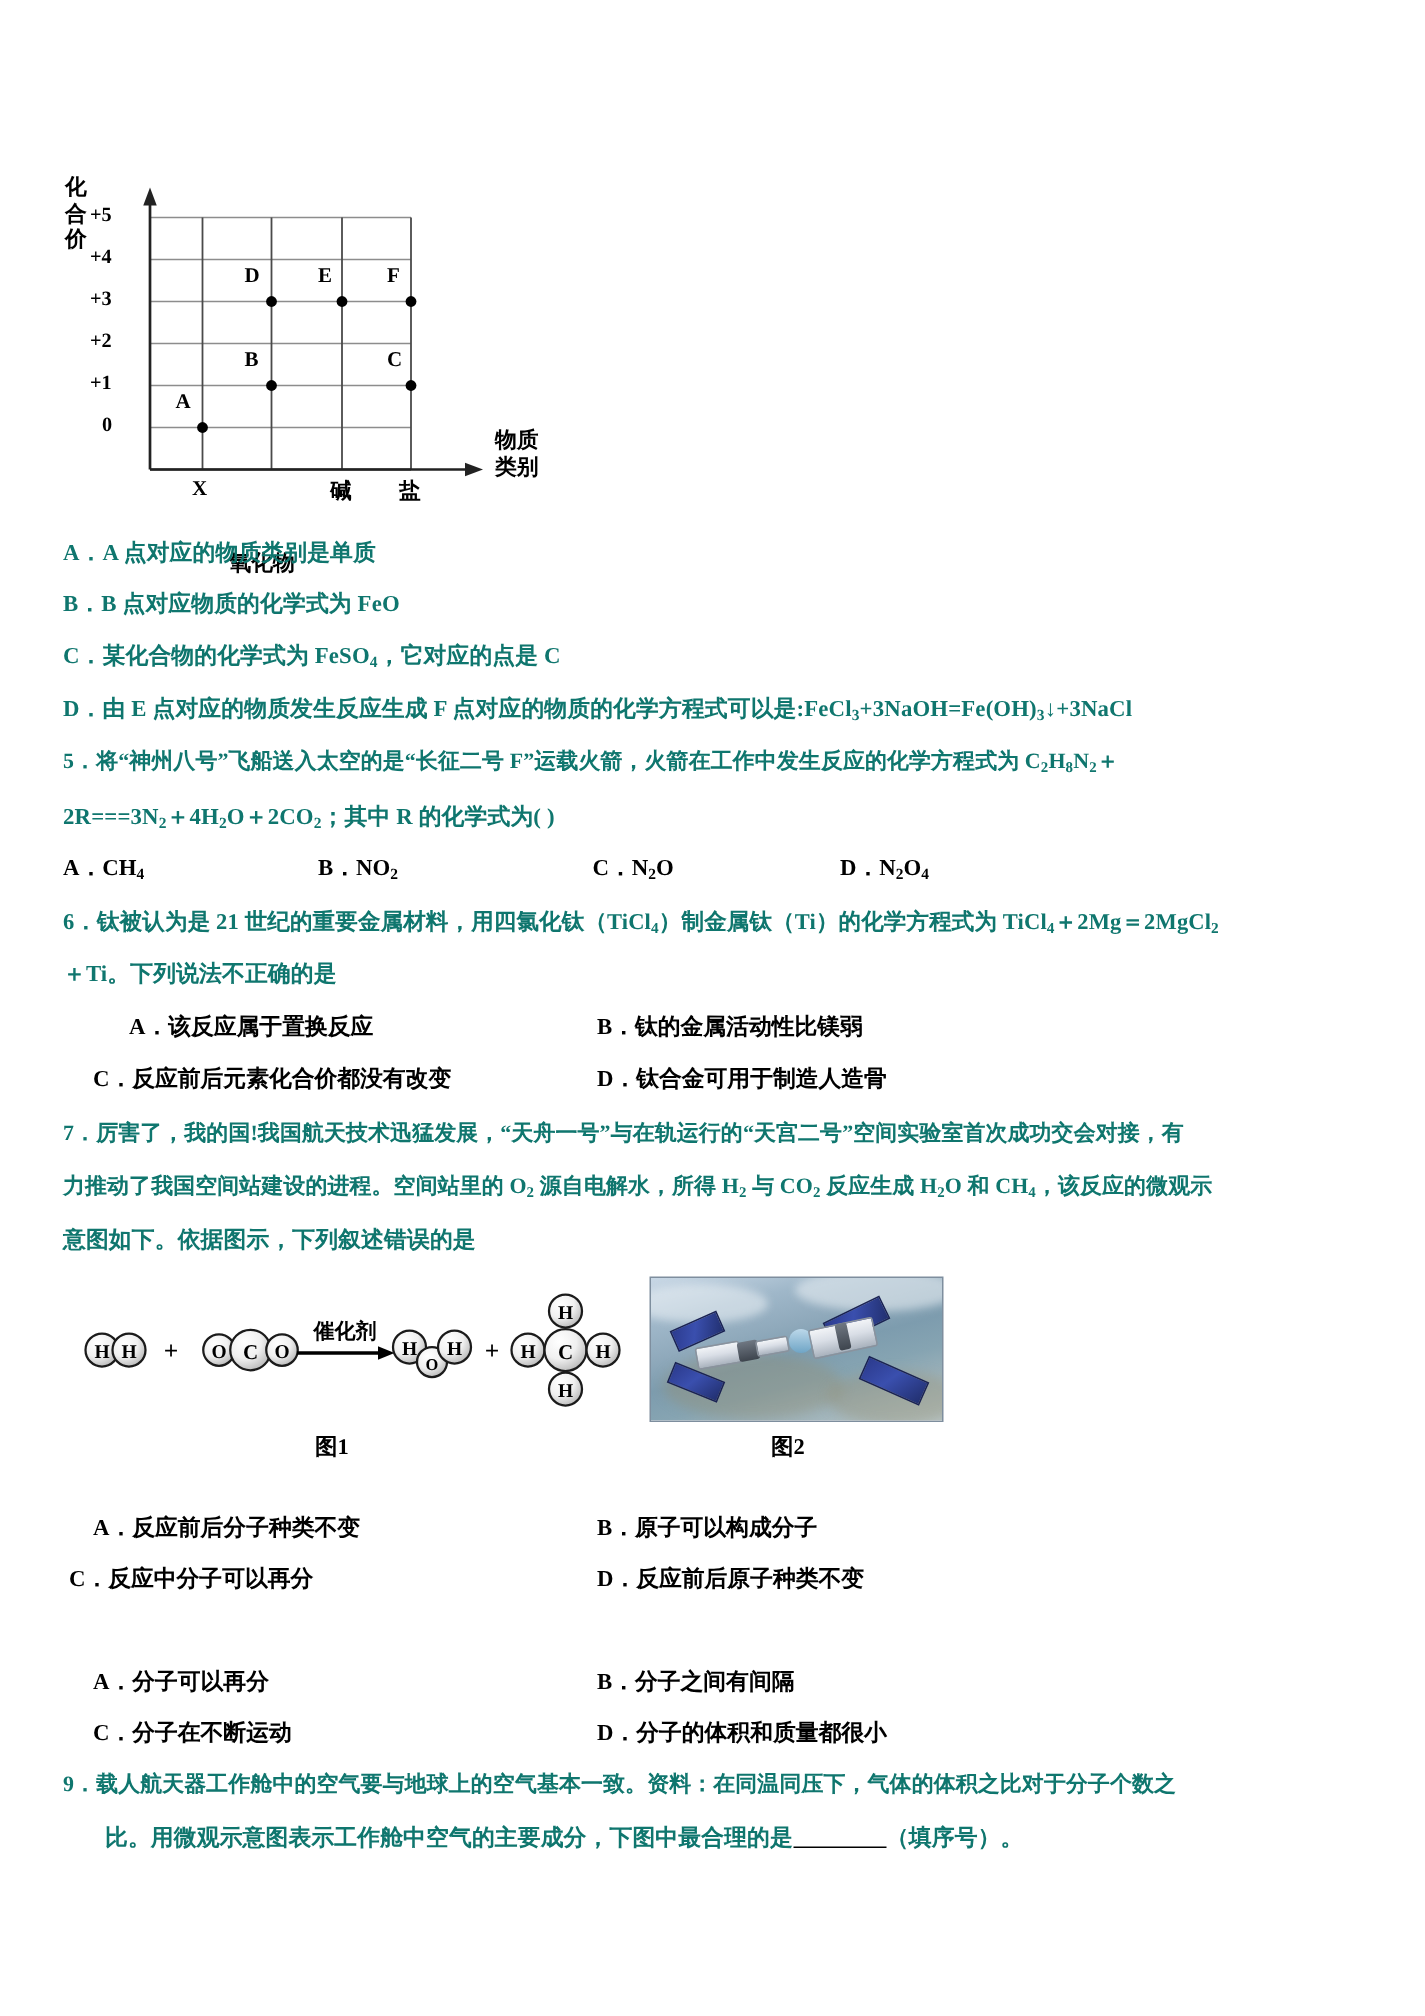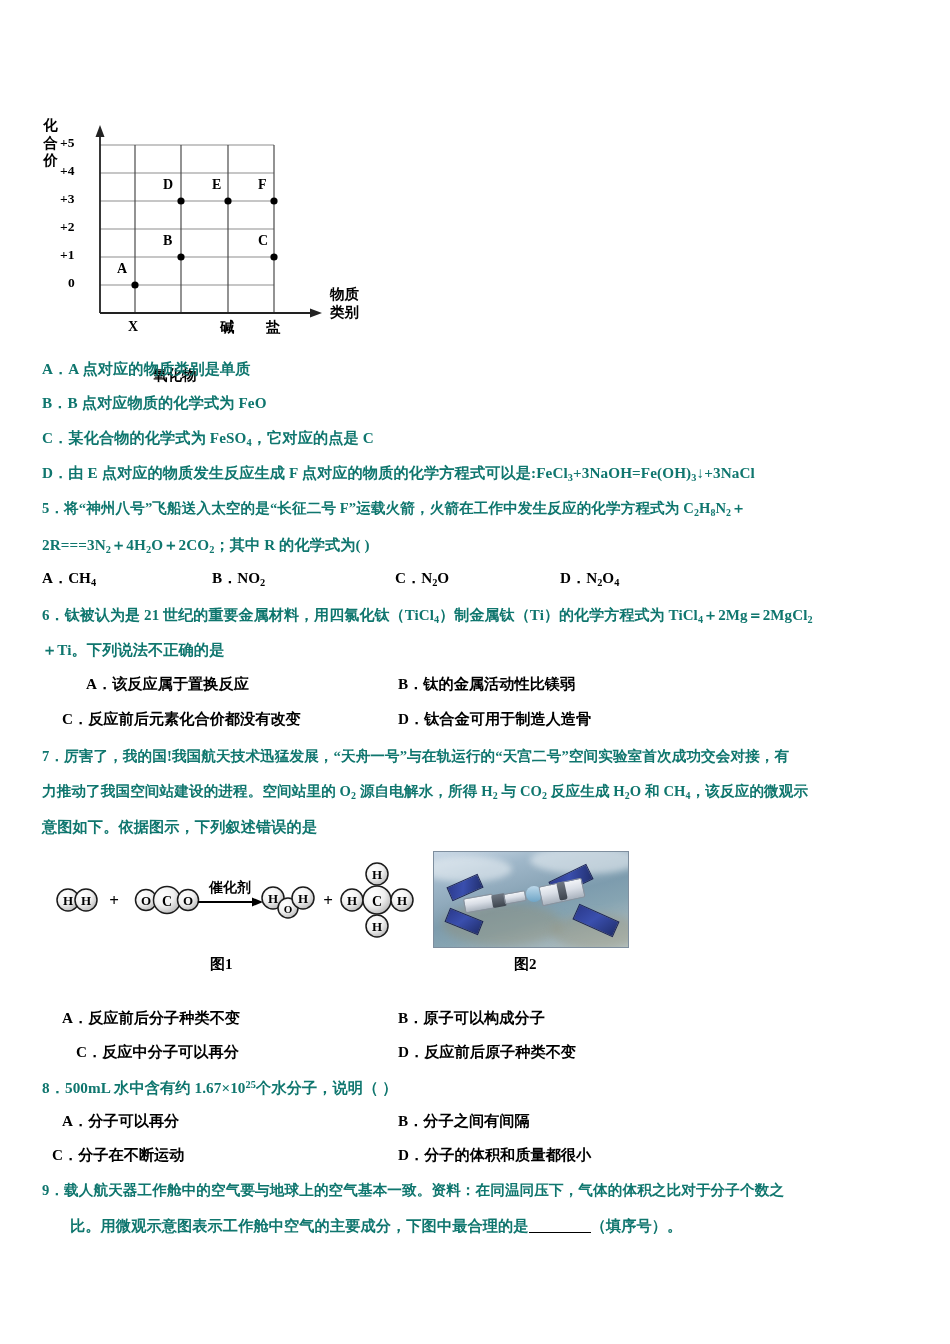--- a/index.html
+++ b/index.html
@@ -308,29 +308,26 @@
     <div class="body-dark" style="left:58px;top:42px;width:14px;height:13px;transform:rotate(-10deg);"></div>
     <div class="body-mod" style="left:70px;top:40px;width:22px;height:11px;transform:rotate(-10deg);"></div>
     <div class="body-blue" style="left:92px;top:34px;width:16px;height:16px;"></div>
     <div class="body-mod" style="left:106px;top:30px;width:44px;height:20px;transform:rotate(-12deg);"></div>
     <div class="body-dark" style="left:124px;top:30px;width:8px;height:18px;transform:rotate(-12deg);"></div>
   </div>
   <div class="fig-caption" style="left:514px; top:955px;">图2</div>
 
   <div class="opt" style="left:62px; top:1008px;">A．反应前后分子种类不变</div>
   <div class="opt" style="left:398px; top:1008px;">B．原子可以构成分子</div>
-  <div class="opt" style="left:76px; top:1042px;text-align:right;">C．反应中分子可以再分</div>
+  <div class="opt" style="left:46px; top:1042px;text-align:right;">C．反应中分子可以再分</div>
   <div class="opt" style="left:398px; top:1042px;">D．反应前后原子种类不变</div>
 
-  <div class="qtext" style="left:42px; top:1077px;">
-    <span>8．500mL 水中含有约 1.67×10</span><sup>25</sup><span>个水分子，说明（     ）</span>
-  </div>
   <div class="opt" style="left:62px; top:1111px;">A．分子可以再分</div>
   <div class="opt" style="left:398px; top:1111px;">B．分子之间有间隔</div>
-  <div class="opt" style="left:52px; top:1145px;">C．分子在不断运动</div>
+  <div class="opt" style="left:62px; top:1145px;">C．分子在不断运动</div>
   <div class="opt" style="left:398px; top:1145px;">D．分子的体积和质量都很小</div>
 
   <div class="qtext" style="left:42px; top:1180px; font-size:14.6px;">9．载人航天器工作舱中的空气要与地球上的空气基本一致。资料：在同温同压下，气体的体积之比对于分子个数之</div>
   <div class="qtext" style="left:42px; top:1215px;margin-left:28px;">
     <span>比。用微观示意图表示工作舱中空气的主要成分，下图中最合理的是</span><span class="blank-line"></span><span>（填序号）。</span>
   </div>
 
 </div>
 
 </body></html>

